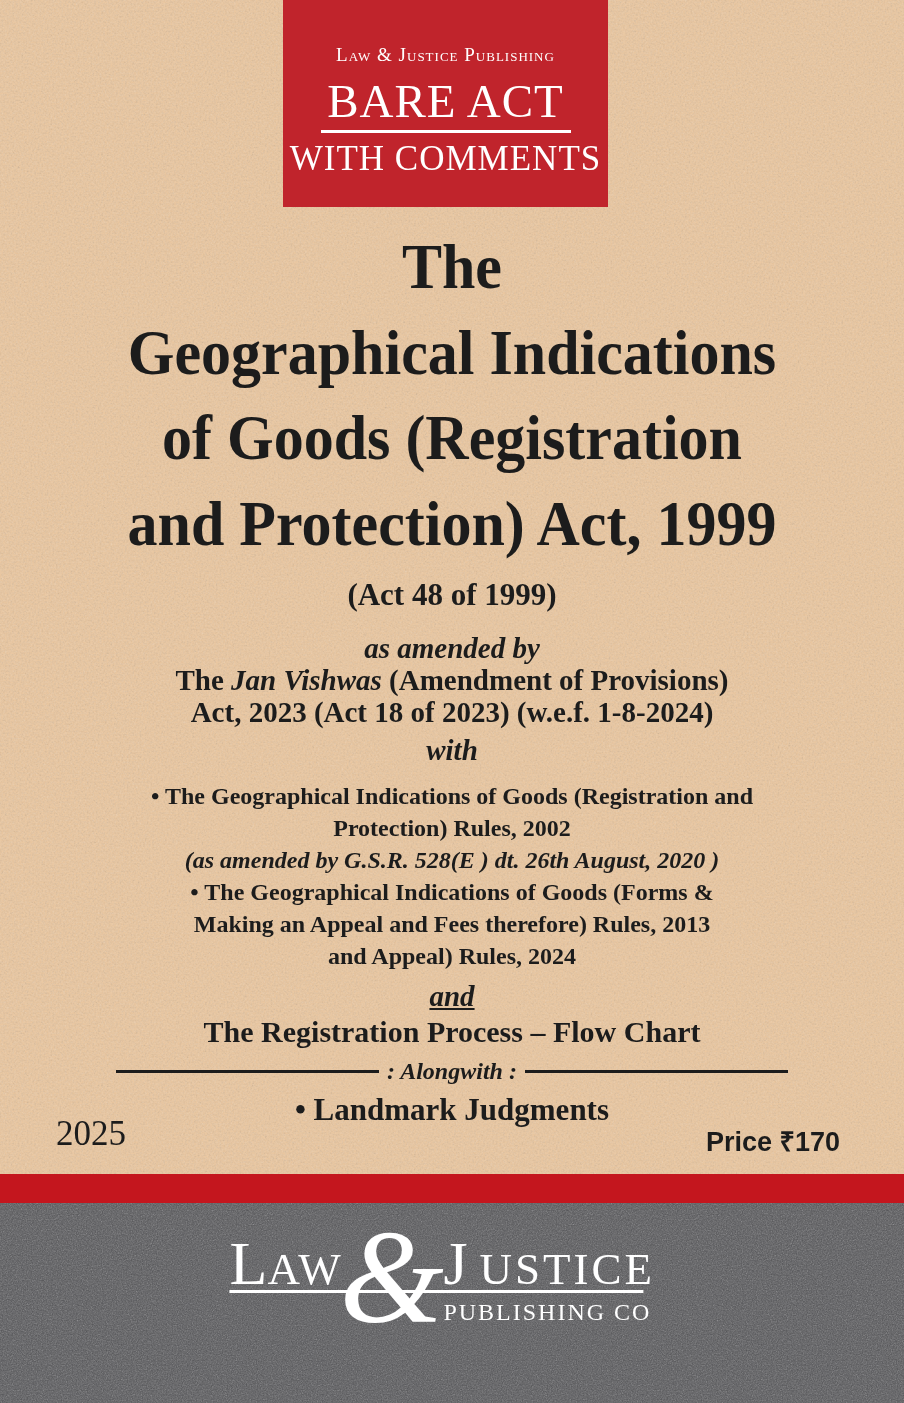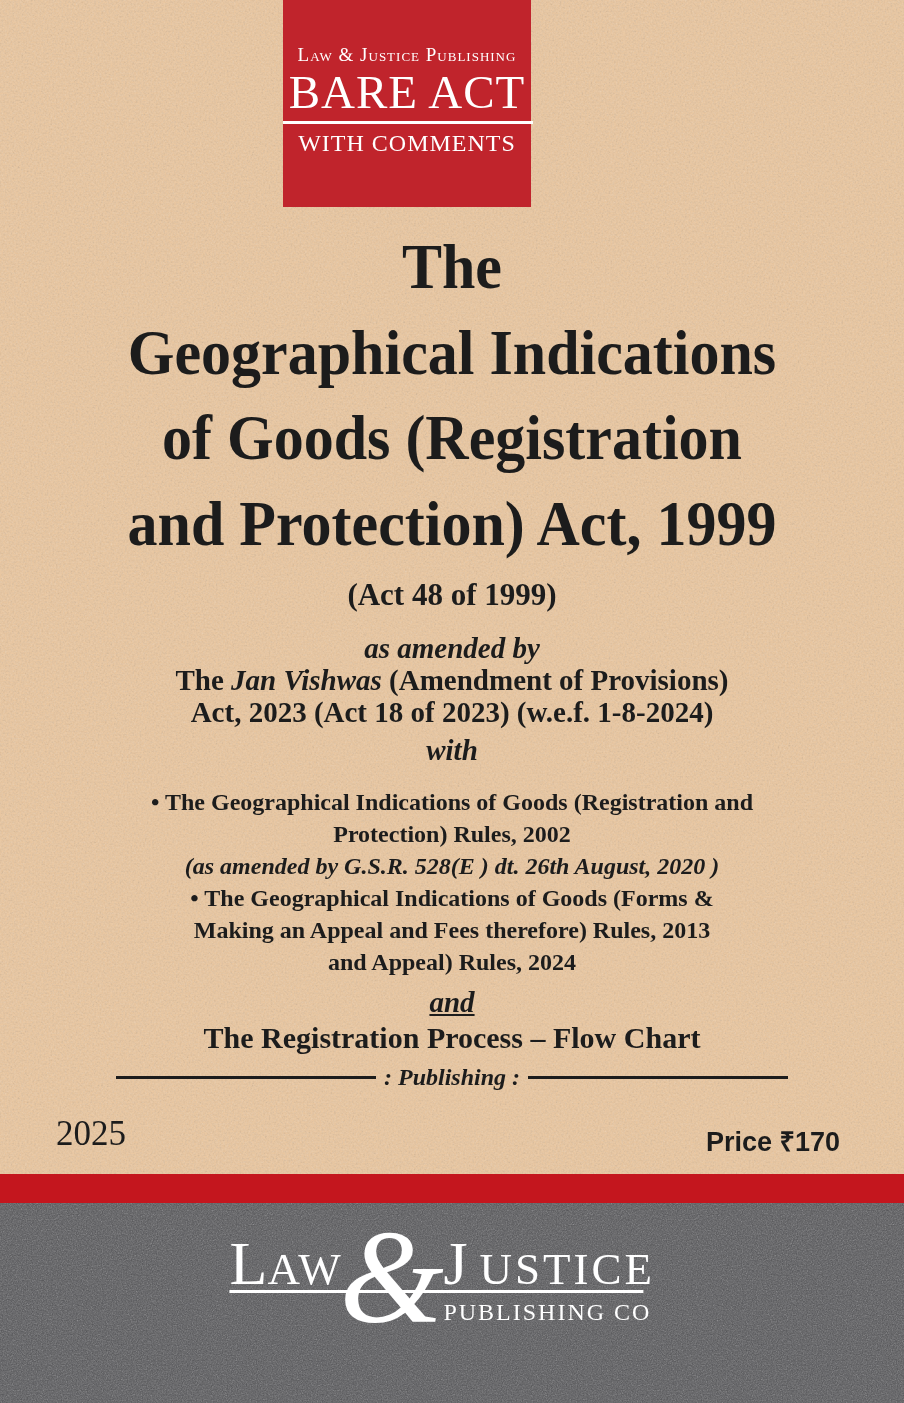--- a/index.html
+++ b/index.html
@@ -7,40 +7,40 @@
     position:relative;width:904px;height:1403px;overflow:hidden;
     font-family:"Liberation Serif",serif;color:#1c1c1c;background:#e9c398;
   }
   .tex{position:absolute;left:0;top:0;width:100%;height:100%;pointer-events:none;}
   
   .beige-area{position:absolute;left:0;top:0;width:904px;height:1174px;background:#ecc79e;}
   .red-stripe{position:absolute;left:0;top:1174px;width:904px;height:29px;background:#c4161e;}
   .gray-band{position:absolute;left:0;top:1203px;width:904px;height:200px;background:#545457;}
   
   .masthead{
-    position:absolute;left:283px;top:0;width:248px;height:207px;
+    position:absolute;left:283px;top:0;width:325px;height:207px;
     background:#c0242c;color:#fff;text-align:center;box-sizing:border-box;padding-top:44px;
   }
   .masthead .publisher{font-size:19px;font-variant:small-caps;letter-spacing:1px;white-space:nowrap;}
-  .masthead .series{font-size:47px;line-height:52px;letter-spacing:1px;white-space:nowrap;text-align:center;}
+  .masthead .series{font-size:47px;line-height:52px;margin-top:9px;letter-spacing:1px;white-space:nowrap;text-align:center;}
   .masthead .rule{width:250px;height:3px;background:#fff;margin:3px auto 6px;}
-  .masthead .subtitle{font-size:24px;letter-spacing:1px;white-space:nowrap;}
+  .masthead .subtitle{font-size:35px;letter-spacing:1px;white-space:nowrap;}
   
   .title-block{
     position:absolute;left:0;right:0;top:224px;text-align:center;
     font-weight:bold;font-size:60px;line-height:80px;
     transform:scaleY(1.07);transform-origin:center top;white-space:nowrap;
   }
   
   .body-text{position:absolute;left:0;right:0;top:578px;text-align:center;font-weight:bold;}
   .body-text div{white-space:nowrap;}
   .act-number{font-size:31px;line-height:34px;margin-bottom:20px;}
   .bi{font-style:italic;}
   .line29{font-size:29px;line-height:32px;}
-  .with-label{margin:6px 0 20px;}
+  .with-label{margin:6px 0 14px;}
   .line28{font-size:24px;line-height:32px;}
   .and-label{margin:8px 0 4px;text-decoration:underline;}
   .flow-line{font-size:30px;line-height:32px;}
   .divider{
     display:flex;align-items:center;width:672px;margin:10px auto 0;
   }
   .divider .dline{flex:1;height:0;border-top:3px solid #1c1c1c;}
   .divider .dtext{font-size:24px;font-style:italic;margin:0 8px;white-space:nowrap;}
   .landmark{font-size:31px;line-height:34px;margin-top:8px;}
   .year{position:absolute;left:56px;top:1114px;font-size:35px;font-weight:normal;}
@@ -102,24 +102,25 @@
     <div class="line28 bi">(as amended by G.S.R. 528(E ) dt. 26th August, 2020 )</div>
     <div class="line28">• The Geographical Indications of Goods (Forms &amp;</div>
     <div class="line28">Making an Appeal and Fees therefore) Rules, 2013</div>
     <div class="line28">and Appeal) Rules, 2024</div>
 
     <div class="line29 bi and-label">and</div>
     <div class="flow-line">The Registration Process – Flow Chart</div>
 
     <div class="divider">
       <div class="dline"></div>
-      <div class="dtext">: Publishing :</div>
+      <div class="dtext">: Alongwith :</div>
       <div class="dline"></div>
     </div>
 
+    <div class="landmark">• Landmark Judgments</div>
   </div>
 
   <div class="year">2025</div>
   <div class="price">Price ₹170</div>
 
   <div class="red-stripe"></div>
 
   <div class="gray-band">
     <svg class="tex" width="904" height="200" opacity="0.45">
       <filter id="nzB">

